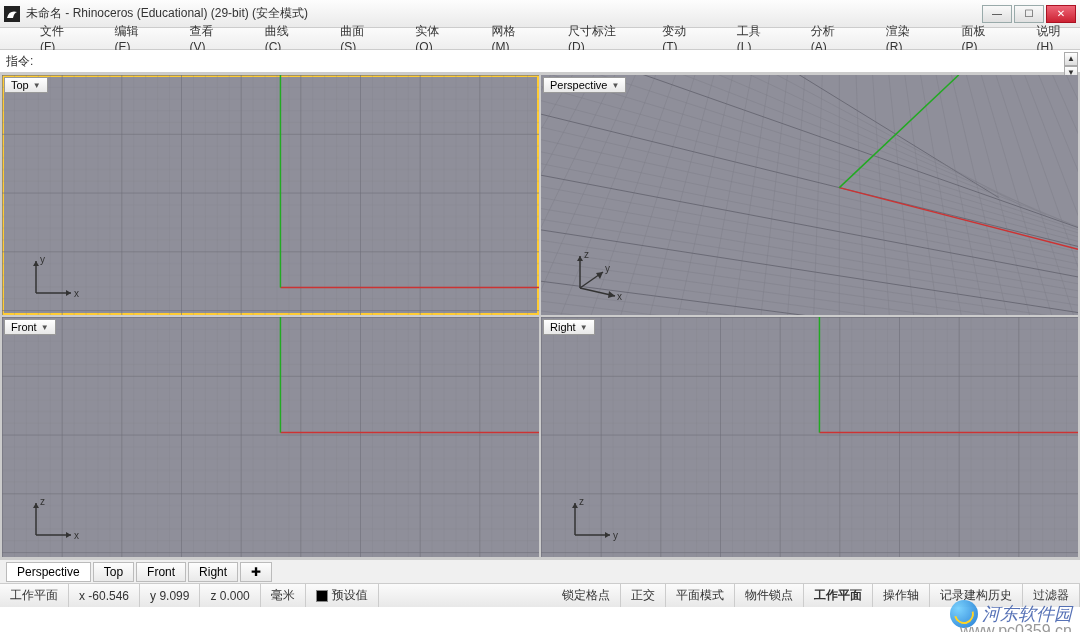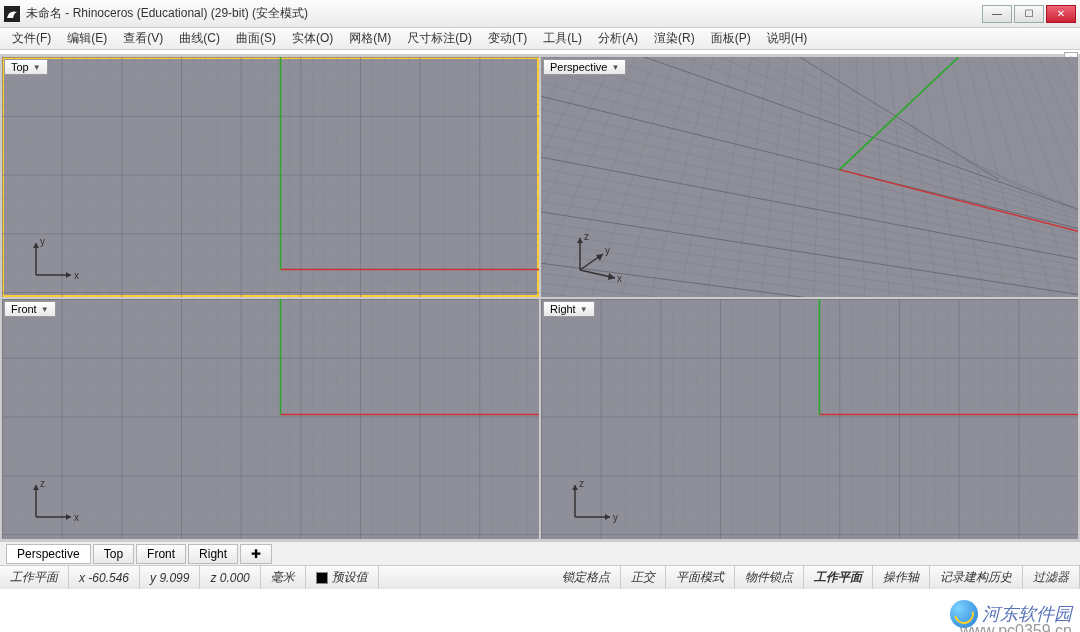--- a/index.html
+++ b/index.html
@@ -7,21 +7,21 @@
 
 .titlebar { height: 28px; background: linear-gradient(#fdfdfd,#eaeaea); border-bottom: 1px solid #ccc; display: flex; align-items: center; padding: 0 4px; font-size: 12px; color: #333; }
 .titlebar .app-icon { width: 16px; height: 16px; background: #222; display: inline-flex; align-items: center; justify-content: center; margin-right: 6px; }
 .titlebar .app-icon svg { width: 12px; height: 12px; }
 .titlebar .title-text { flex: 1; }
 .titlebar .win-btns { display: flex; gap: 2px; }
 .titlebar .win-btn { width: 30px; height: 18px; border: 1px solid #9aa; background: linear-gradient(#f9f9f9,#e0e0e0); display: flex; align-items: center; justify-content: center; font-size: 10px; }
 .titlebar .win-btn.close { background: linear-gradient(#e67,#c23); color: #fff; border-color: #a12; }
 
 .menubar { height: 22px; background: linear-gradient(#fbfbfb,#eee); border-bottom: 1px solid #ccc; display: flex; align-items: center; padding: 0 4px; font-size: 12px; color: #333; }
-.menubar .menu-item { padding: 2px 8px; cursor: default; }
+.menubar .menu-item { padding: 2px 8px; cursor: default; margin-left: 28px; }
 
 .cmdarea { background: #fff; border-bottom: 1px solid #ccc; padding: 2px 6px; font-size: 12px; color: #333; position: relative; }
 .cmdline { display: flex; align-items: center; height: 18px; }
 .cmdline .label { white-space: nowrap; }
 .cmdline .value { flex: 1; padding-left: 4px; color: #333; font-family: SimSun, monospace; }
 .cmd-scroll { position: absolute; right: 2px; top: 2px; width: 14px; display: flex; flex-direction: column; }
 .cmd-scroll .arr { width: 14px; height: 14px; border: 1px solid #aaa; background: linear-gradient(#fff,#ddd); font-size: 8px; text-align: center; line-height: 12px; }
 
 .viewports { height: 486px; display: grid; grid-template-columns: 1fr 1fr; grid-template-rows: 1fr 1fr; gap: 2px; background: #ccc; padding: 2px; }
 .viewport { background: #8f8f9a; position: relative; overflow: hidden; }
@@ -30,21 +30,21 @@
 .view-label .chev { font-size: 8px; color: #555; }
 .grid-svg { position: absolute; inset: 0; width: 100%; height: 100%; }
 .axis-label-wrap { position: absolute; bottom: 8px; left: 24px; z-index: 4; }
 .axis-label-wrap svg { overflow: visible; }
 
 .view-tabs { height: 24px; background: #f0f0f0; border-top: 1px solid #ccc; display: flex; align-items: center; padding: 0 6px; font-size: 12px; }
 .view-tabs .tab { padding: 2px 10px; border: 1px solid #bbb; background: linear-gradient(#fdfdfd,#e9e9e9); margin-right: 2px; }
 .view-tabs .tab.active { background: #fff; }
 
 .statusbar { height: 24px; background: linear-gradient(#fbfbfb,#e8e8e8); border-top: 1px solid #ccc; display: flex; align-items: center; font-size: 12px; color: #333; }
-.statusbar .cell { padding: 0 10px; border-right: 1px solid #ccc; height: 100%; display: flex; align-items: center; white-space: nowrap; font-style: italic; }
+.statusbar .cell { padding: 0 10px; border-right: 1px solid #ccc; height: 100%; display: flex; align-items: center; white-space: nowrap; }
 .statusbar .cell.bold { font-weight: bold; }
 .statusbar .toggle { cursor: default; }
 .statusbar .chk { width: 12px; height: 12px; border: 1px solid #888; background: #fff; margin-right: 4px; display: inline-block; }
 
 .watermark { position: absolute; right: 8px; bottom: 4px; font-size: 18px; color: #3a5aaa; font-style: italic; opacity: 0.85; display: flex; align-items: center; gap: 4px; pointer-events: none; }
 .watermark .globe { width: 28px; height: 28px; border-radius: 50%; background: radial-gradient(circle at 30% 30%, #6cf, #06c); position: relative; }
 .watermark .globe::after { content: ""; position: absolute; inset: 4px; border: 2px solid #fc0; border-radius: 50%; border-top-color: transparent; border-left-color: transparent; transform: rotate(30deg); }
 .watermark .url { font-size: 16px; color: #888; position: absolute; bottom: -12px; right: 0; font-style: normal; text-decoration: underline; }
 </style>
 </head>
@@ -75,20 +75,24 @@
     <span class="menu-item">尺寸标注(D)</span>
     <span class="menu-item">变动(T)</span>
     <span class="menu-item">工具(L)</span>
     <span class="menu-item">分析(A)</span>
     <span class="menu-item">渲染(R)</span>
     <span class="menu-item">面板(P)</span>
     <span class="menu-item">说明(H)</span>
   </div>
 
 <div class="cmdarea">
+  <div class="cmdline">
+    <span class="label">指令:</span>
+    <span class="value"></span>
+  </div>
   <div class="cmd-scroll">
     <div class="arr">▲</div>
     <div class="arr">▼</div>
   </div>
 </div>
 
 <div class="viewports">
 
   <div class="viewport active">
     <div class="view-label">

